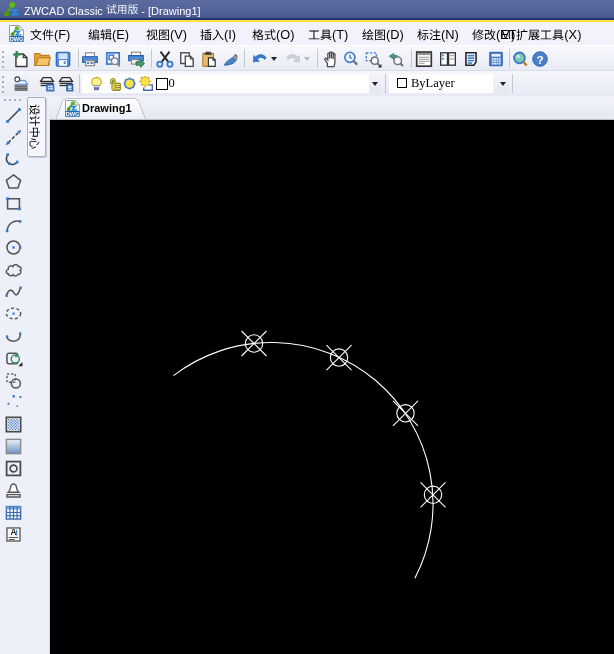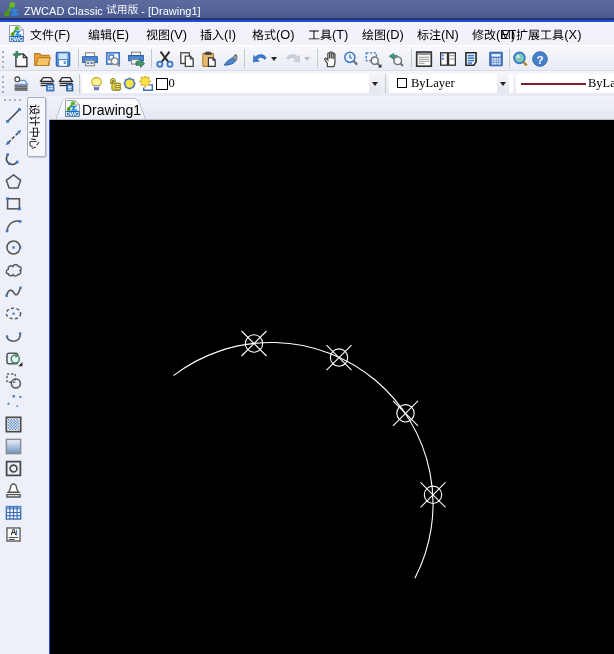--- a/index.html
+++ b/index.html
@@ -1,15 +1,15 @@
 <!DOCTYPE html>
 <html><head><meta charset="utf-8"><style>
 *{margin:0;padding:0;box-sizing:border-box}
 html,body{width:614px;height:654px;overflow:hidden;font-family:"Liberation Sans",sans-serif}
-#app{position:relative;width:614px;height:654px;background:#1d4ed8}
+#app{position:relative;width:614px;height:654px;background:#fde047}
 .cjk{display:inline-block}
 .ic{position:absolute}
 .sep{position:absolute;width:1px;background:#c3cac6}
 .gd{position:absolute;width:2px;height:2px;background:#a8aec6}
 #titlebar{position:absolute;left:0;top:0;width:614px;height:20px;background:linear-gradient(180deg,#5c6b9e 0%,#54649a 55%,#47578e 100%);border-bottom:2px solid #24346e}
 #title-text{position:absolute;left:24px;top:4px;font-size:11px;color:#fff;white-space:nowrap}
 #menubar{position:absolute;left:0;top:22px;width:614px;height:23px;background:#f2f3fa}
 .mi{position:absolute;top:5px;height:14px;font-size:12.8px;color:#000;white-space:nowrap}
 .mi .cjk{vertical-align:-2px}
 #tb1{position:absolute;left:0;top:45px;width:614px;height:25px;background:linear-gradient(180deg,#f8f9fd,#e9ebf5);border-top:1px solid #fdfdfe}
@@ -314,31 +314,27 @@
           </g>
           <circle cx="6.5" cy="5.8" r="4.6" fill="#f8e24a" stroke="#d8b830" stroke-width="1.1"></circle>
           <path d="M11 9.5 L14.2 9.5 L14.2 15.2 L5 15.2 L5 12.2" fill="none" stroke="#3c6eb4" stroke-width="1.5"></path>
         </svg>
 <div style="position:absolute;left:74px;top:4px;width:11.5px;height:11.5px;background:#fff;border:1.5px solid #000;box-sizing:border-box"></div>
 <div class="combotext" style="left:86.5px">0</div>
 </div>
 <div class="ddbtn" style="left:369px;top:3px">
         <div style="position:absolute;left:2.5px;top:7.5px;width:0;height:0;border-left:3.5px solid transparent;border-right:3.5px solid transparent;border-top:4px solid #222"></div>
       </div>
-<div class="combo" style="left:389px;width:124px">
+<div class="combo" style="left:389px;width:104px">
 <div style="position:absolute;left:7.5px;top:4px;width:10px;height:10px;background:#fff;border:1.6px solid #000"></div>
 <div class="combotext" style="left:22px">ByLayer</div>
 </div>
 <div class="ddbtn" style="left:497px;top:3px">
         <div style="position:absolute;left:2.5px;top:7.5px;width:0;height:0;border-left:3.5px solid transparent;border-right:3.5px solid transparent;border-top:4px solid #222"></div>
       </div>
-<div class="combo" style="left:516px;width:98px">
-<div style="position:absolute;left:5px;top:9px;width:65px;height:1.5px;background:#7a2030"></div>
-<div class="combotext" style="left:72px">ByLa</div>
-</div>
 </div>
 <div id="main">
 <div id="leftpanel">
 <div style="position:absolute;left:4px;top:3px;height:3px">
           <div class="gd" style="left:0px;top:0px"></div>
           <div class="gd" style="left:5px;top:0px"></div>
           <div class="gd" style="left:10px;top:0px"></div>
           <div class="gd" style="left:15px;top:0px"></div>
         </div>
 <svg class="ic" style="left:3.5px;top:9.5px" width="19" height="19" viewBox="0 0 16 16">
@@ -500,21 +496,21 @@
 <svg style="position:absolute;left:15px;top:3px" width="17" height="19" viewBox="0 0 17 19">
 <path d="M1.5 1.5 L11 1.5 L15.5 6 L15.5 17.5 L1.5 17.5 Z" fill="#fff" stroke="#9aa0aa" stroke-width="1"></path>
 <path d="M11 1.5 L11 6 L15.5 6" fill="none" stroke="#9aa0aa" stroke-width="1"></path>
 <line x1="5" y1="9.5" x2="8.5" y2="4.5" stroke="#55a018" stroke-width="1.8"></line>
 <circle cx="4.7" cy="10.2" r="1.9" fill="#4c9a12"></circle>
           <circle cx="8.8" cy="4.4" r="2.1" fill="#62b81e"></circle>
 <path d="M6.4 7.6 L11.2 7.6 L8.4 11 L13.4 11" fill="none" stroke="#2a8ae0" stroke-width="1.7"></path>
 <rect x="1.5" y="12" width="14" height="5.5" fill="#1e6ab8"></rect>
 <text x="8.5" y="16.6" font-family="Liberation Sans" font-size="5.6" font-weight="bold" fill="#fff" text-anchor="middle">DWG</text>
 </svg>
-<div style="position:absolute;left:33px;top:5.5px;font-size:14px;font-weight:normal;color:#000">Drawing1</div>
+<div style="position:absolute;left:33px;top:5.5px;font-size:11px;font-weight:bold;color:#000">Drawing1</div>
 <div style="position:absolute;left:0;bottom:0;width:565px;height:1px;background:#b8bece"></div>
 </div>
 <div id="canvas">
 <svg width="564" height="534" viewBox="0 0 564 534">
           <path d="M 123.5 255.6 A 161.5 161.5 0 0 1 364.9 458.3" fill="none" stroke="#fff" stroke-width="1.1"></path>
           <g stroke="#fff" stroke-width="1.1" fill="none">
             <circle cx="204" cy="223.5" r="8.7"></circle>
             <line x1="191.5" y1="211.0" x2="216.5" y2="236.0"></line>
             <line x1="191.5" y1="236.0" x2="216.5" y2="211.0"></line>
           </g>

